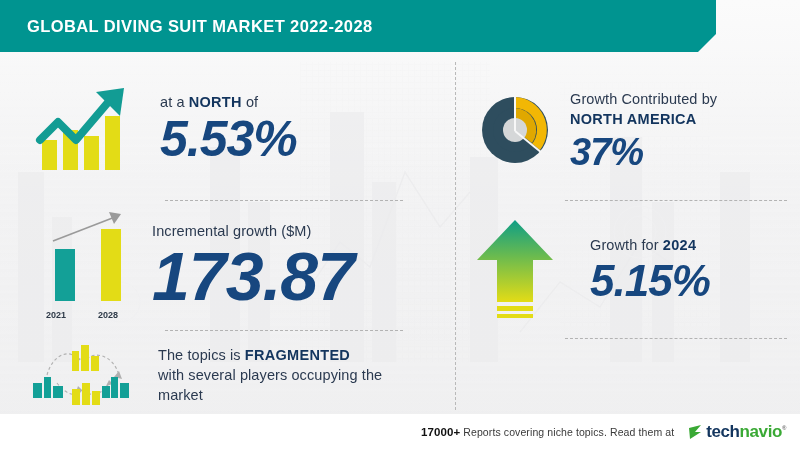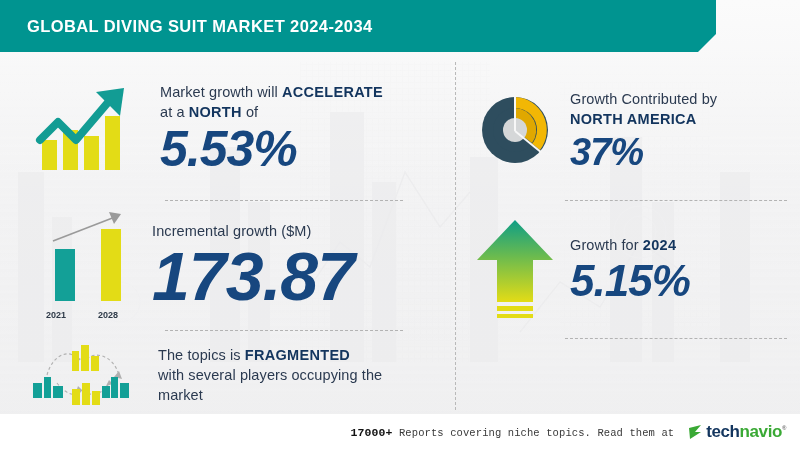--- a/index.html
+++ b/index.html
@@ -77,21 +77,21 @@
     letter-spacing:-1px;
     line-height:1;
     font-style:italic;
   }
 
   
   #blk-cagr        { left:22px;  top:62px;  width:420px; height:132px; }
   #blk-increment   { left:22px;  top:206px; width:420px; height:118px; }
   #blk-fragmented  { left:22px;  top:336px; width:420px; height:78px;  }
   #blk-region      { left:470px; top:68px;  width:322px; height:124px; }
-  #blk-growth2024  { left:470px; top:208px; width:322px; height:122px; }
+  #blk-growth2024  { left:470px; top:208px; width:322px; height:122px;gap:20px; }
 
   #blk-cagr .icon-wrap       { width:120px; height:106px; }
   #blk-increment .icon-wrap  { width:120px; height:112px; }
   #blk-fragmented .icon-wrap { width:120px; height:74px;  }
   #blk-region .icon-wrap     { width:90px;  height:92px;  }
   #blk-growth2024 .icon-wrap { width:90px;  height:110px; }
 
   #blk-cagr .bignum       { font-size:50px; margin-top:2px; }
   #blk-increment .bignum  { font-size:68px; margin-top:1px; }
   #blk-region .bignum     { font-size:38px; margin-top:4px; }
@@ -108,21 +108,21 @@
   .bar-labels span { width:34px; text-align:center; }
 
   
   .footer {
     position:absolute; left:0; bottom:0; width:800px; height:36px;
     background:#ffffff; z-index:5;
     display:flex; align-items:center; justify-content:flex-end;
     padding-right:14px;
   }
   .footer-text {
-    font-size:10.5px; color:#3a3a3a; white-space:nowrap; letter-spacing:.1px;font-family:Liberation Mono, monospace;
+    font-size:10.5px; color:#3a3a3a; white-space:nowrap; letter-spacing:.1px;
   }
   .footer-text b { color:#111; font-weight:bold; font-size:11.5px; }
   .logo { display:flex; align-items:center; margin-left:14px; }
   .logo-mark { margin-right:2px; display:block; }
   .logo-text { font-size:17px; font-weight:bold; letter-spacing:-.4px; }
   .logo-text .t1 { color:#13355e; }
   .logo-text .t2 { color:#3aa935; }
   .logo-tm { font-size:6px; color:#777; vertical-align:super; }
 </style>
 </head>
@@ -162,21 +162,21 @@
       <g fill="none" stroke="#ededef" stroke-width="1">
         <circle cx="640" cy="180" r="26"></circle>
         <circle cx="640" cy="180" r="16"></circle>
         <circle cx="120" cy="250" r="20"></circle>
       </g>
       <rect x="0" y="0" width="800" height="362" fill="url(#fade)" opacity="0.35"></rect>
     </svg>
   </div>
 
   <div class="banner">
-    <div class="banner-title">GLOBAL DIVING SUIT MARKET 2024-2034</div>
+    <div class="banner-title">GLOBAL DIVING SUIT MARKET 2022-2028</div>
   </div>
 
   <div class="vdivider"></div>
   <div class="hdiv-left" style="top:200px;"></div>
   <div class="hdiv-left" style="top:330px;"></div>
   <div class="hdiv-right" style="top:200px;"></div>
   <div class="hdiv-right" style="top:338px;"></div>
 
   <div class="block" id="blk-cagr">
     <div class="icon-wrap">
@@ -185,23 +185,20 @@
           <rect x="16" y="62" width="15" height="30"></rect>
           <rect x="37" y="52" width="15" height="40"></rect>
           <rect x="58" y="58" width="15" height="34"></rect>
           <rect x="79" y="38" width="15" height="54"></rect>
         </g>
         <path d="M14 62 L32 44 L50 62 L84 22" fill="none" stroke="#129c94" stroke-width="8" stroke-linecap="round" stroke-linejoin="round"></path>
         <path d="M70 14 L98 10 L94 38 Z" fill="#129c94"></path>
       </svg>
     </div>
     <div class="txt">
-      <div class="lede">
-        <span>Market growth will </span><b>ACCELERATE</b>
-      </div>
       <div class="lede">
         <span>at a </span><b>NORTH</b><span> of</span>
       </div>
       <div class="bignum">5.53%</div>
     </div>
   </div>
 
   <div class="block" id="blk-increment">
     <div class="icon-wrap" style="flex-direction:column;">
       <svg width="118" height="96" viewBox="0 0 118 96" aria-hidden="true">

